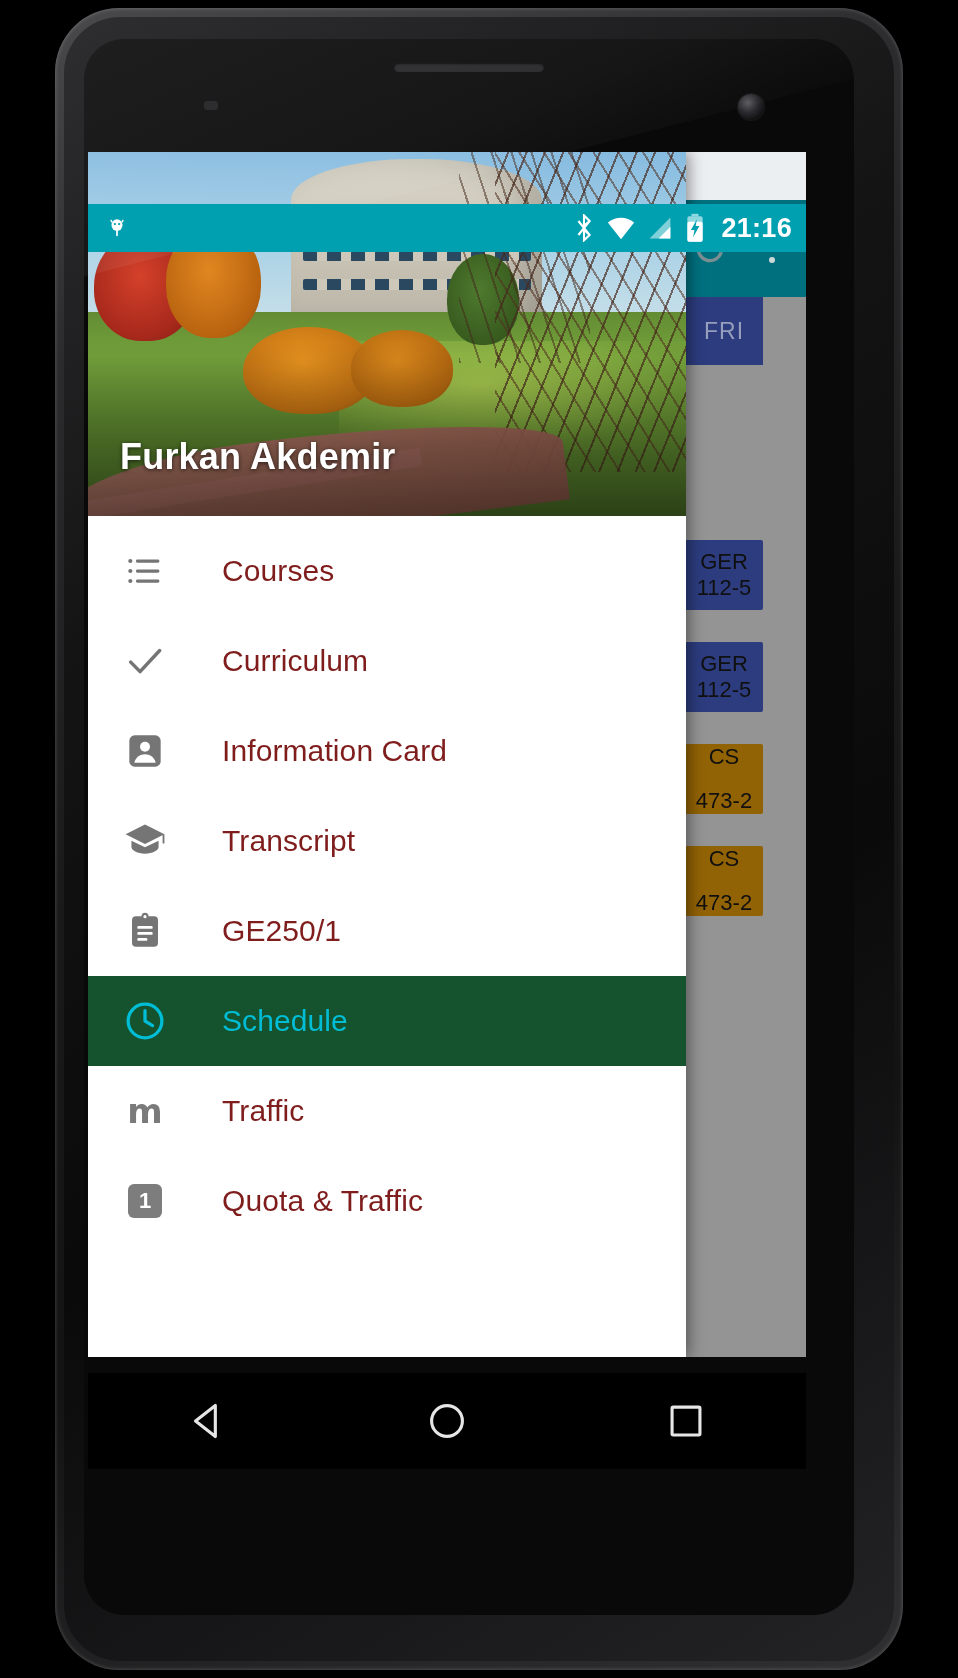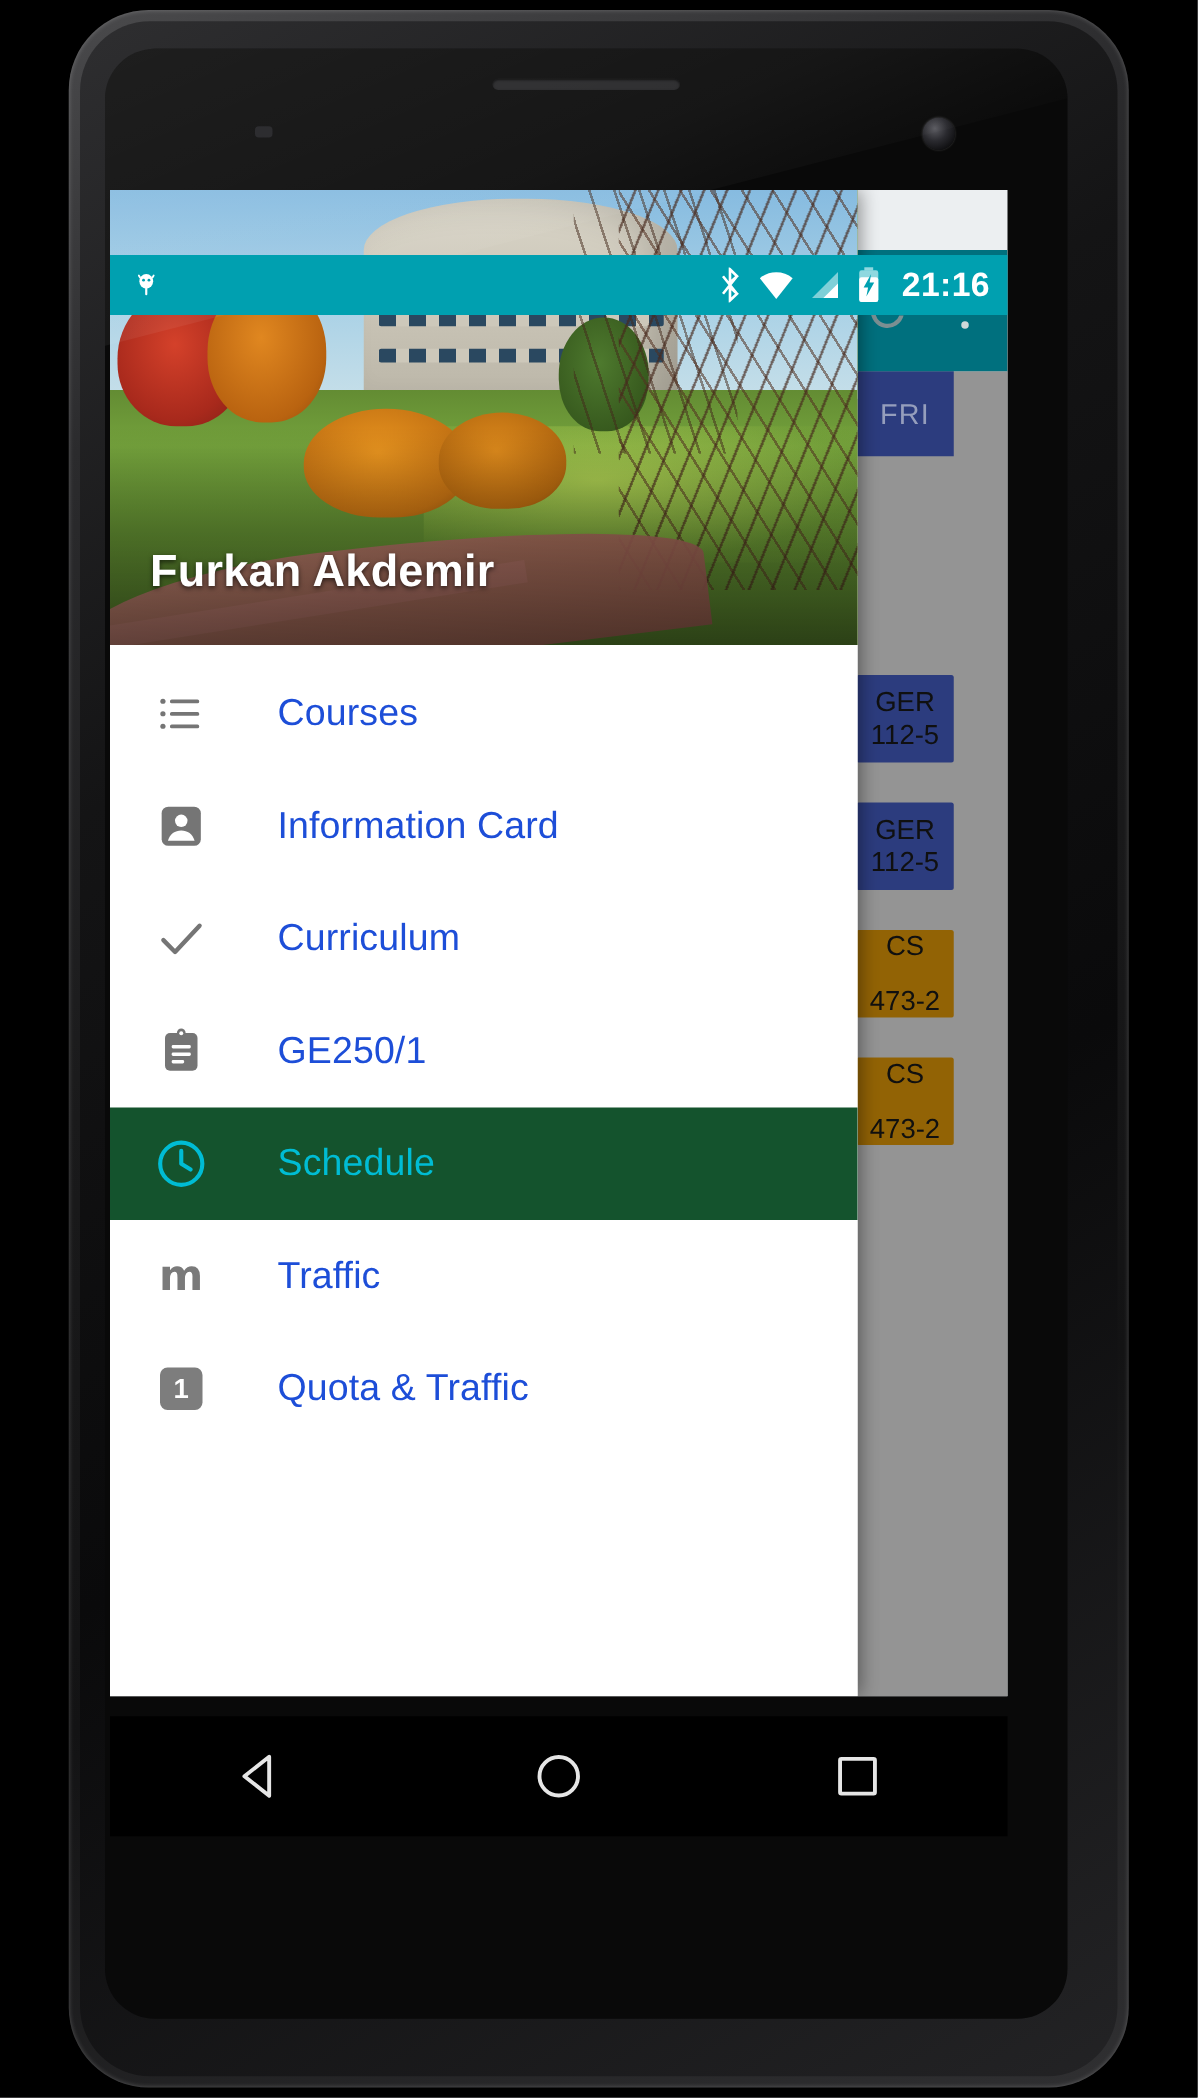--- a/index.html
+++ b/index.html
@@ -322,21 +322,21 @@
   .di-icon {
     width: 54px;
     display: flex;
     align-items: center;
     justify-content: center;
     flex: 0 0 54px;
   }
   .di-label {
     margin-left: 50px;
     font-size: 30px;
-    color: #1d4ed8;
+    color: #7f1d1d;
     letter-spacing: 0.1px;
   }
   .drawer-item.selected .di-label { color: #00bcd4; }
 
   
   .moodle-m {
     font-size: 34px;
     font-weight: bold;
     color: #7a7a7a;
     font-family: "DejaVu Sans", sans-serif;
@@ -473,35 +473,47 @@
                   <rect x="6.6" y="11.1" width="14" height="1.9" rx="0.8"></rect>
                   <circle cx="3.2" cy="18" r="1.25"></circle>
                   <rect x="6.6" y="17.1" width="14" height="1.9" rx="0.8"></rect>
                 </g>
               </svg>
             </span>
             <span class="di-label">Courses</span>
           </div>
           <div class="drawer-item">
             <span class="di-icon">
+              <svg width="44" height="44" viewBox="0 0 24 24">
+                <path d="M4.2 12.6 9.3 17.8 20 6.3" fill="none" stroke="#757575" stroke-width="1.9" stroke-linecap="round" stroke-linejoin="round"></path>
+              </svg>
+            </span>
+            <span class="di-label">Curriculum</span>
+          </div>
+          <div class="drawer-item">
+            <span class="di-icon">
               <svg width="40" height="40" viewBox="0 0 24 24">
                 <rect x="2.6" y="2.6" width="18.8" height="18.8" rx="3.2" fill="#757575"></rect>
                 <circle cx="12" cy="9.4" r="3" fill="#ffffff"></circle>
                 <path d="M5.6 19c.9-3.4 3.4-5 6.4-5s5.5 1.6 6.4 5z" fill="#ffffff"></path>
               </svg>
             </span>
             <span class="di-label">Information Card</span>
           </div>
           <div class="drawer-item">
             <span class="di-icon">
               <svg width="44" height="44" viewBox="0 0 24 24">
-                <path d="M4.2 12.6 9.3 17.8 20 6.3" fill="none" stroke="#757575" stroke-width="1.9" stroke-linecap="round" stroke-linejoin="round"></path>
+                <g fill="#757575">
+                  <path d="M12 3 1.4 8.3 12 13.6l10.6-5.3z"></path>
+                  <path d="M4.6 11.9v3.4c0 1.9 3.3 3.6 7.4 3.6s7.4-1.7 7.4-3.6v-3.4L12 15.4z"></path>
+                  <rect x="21.6" y="8.2" width="1" height="5.2" rx="0.5"></rect>
+                </g>
               </svg>
             </span>
-            <span class="di-label">Curriculum</span>
+            <span class="di-label">Transcript</span>
           </div>
           <div class="drawer-item">
             <span class="di-icon">
               <svg width="40" height="40" viewBox="0 0 24 24">
                 <g fill="#757575">
                   <rect x="4.2" y="3.2" width="15.6" height="18.2" rx="2.4"></rect>
                 </g>
                 <circle cx="12" cy="3.2" r="2.1" fill="#757575"></circle>
                 <circle cx="12" cy="3.4" r="0.95" fill="#ffffff"></circle>
                 <g fill="#ffffff">

